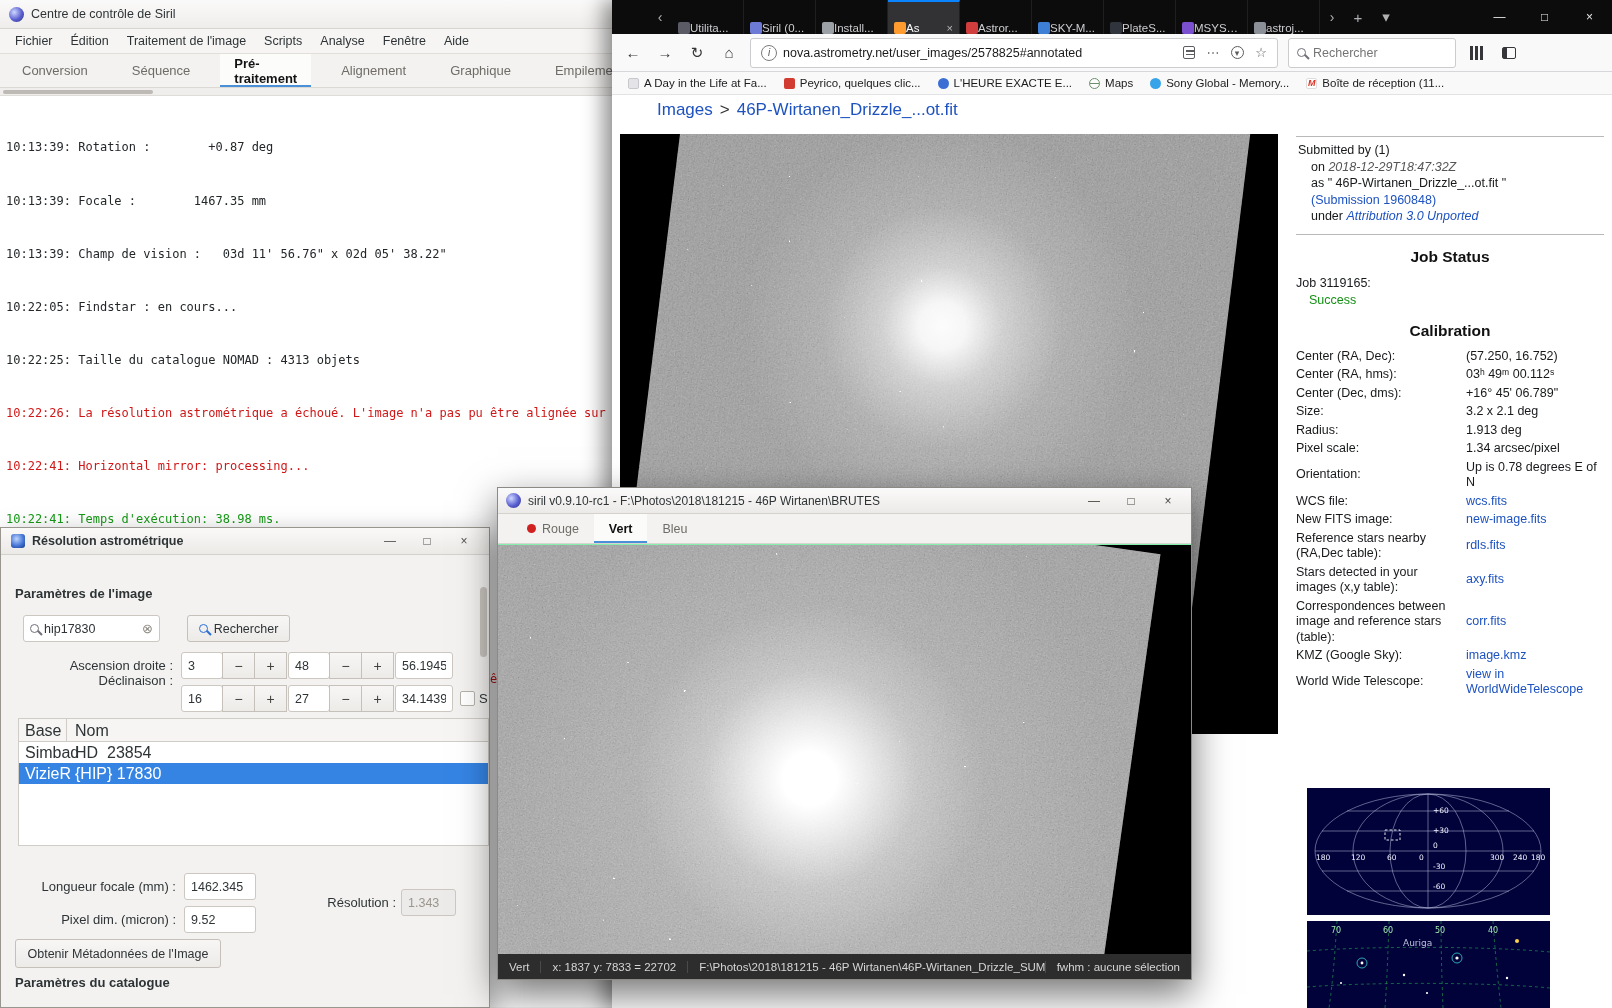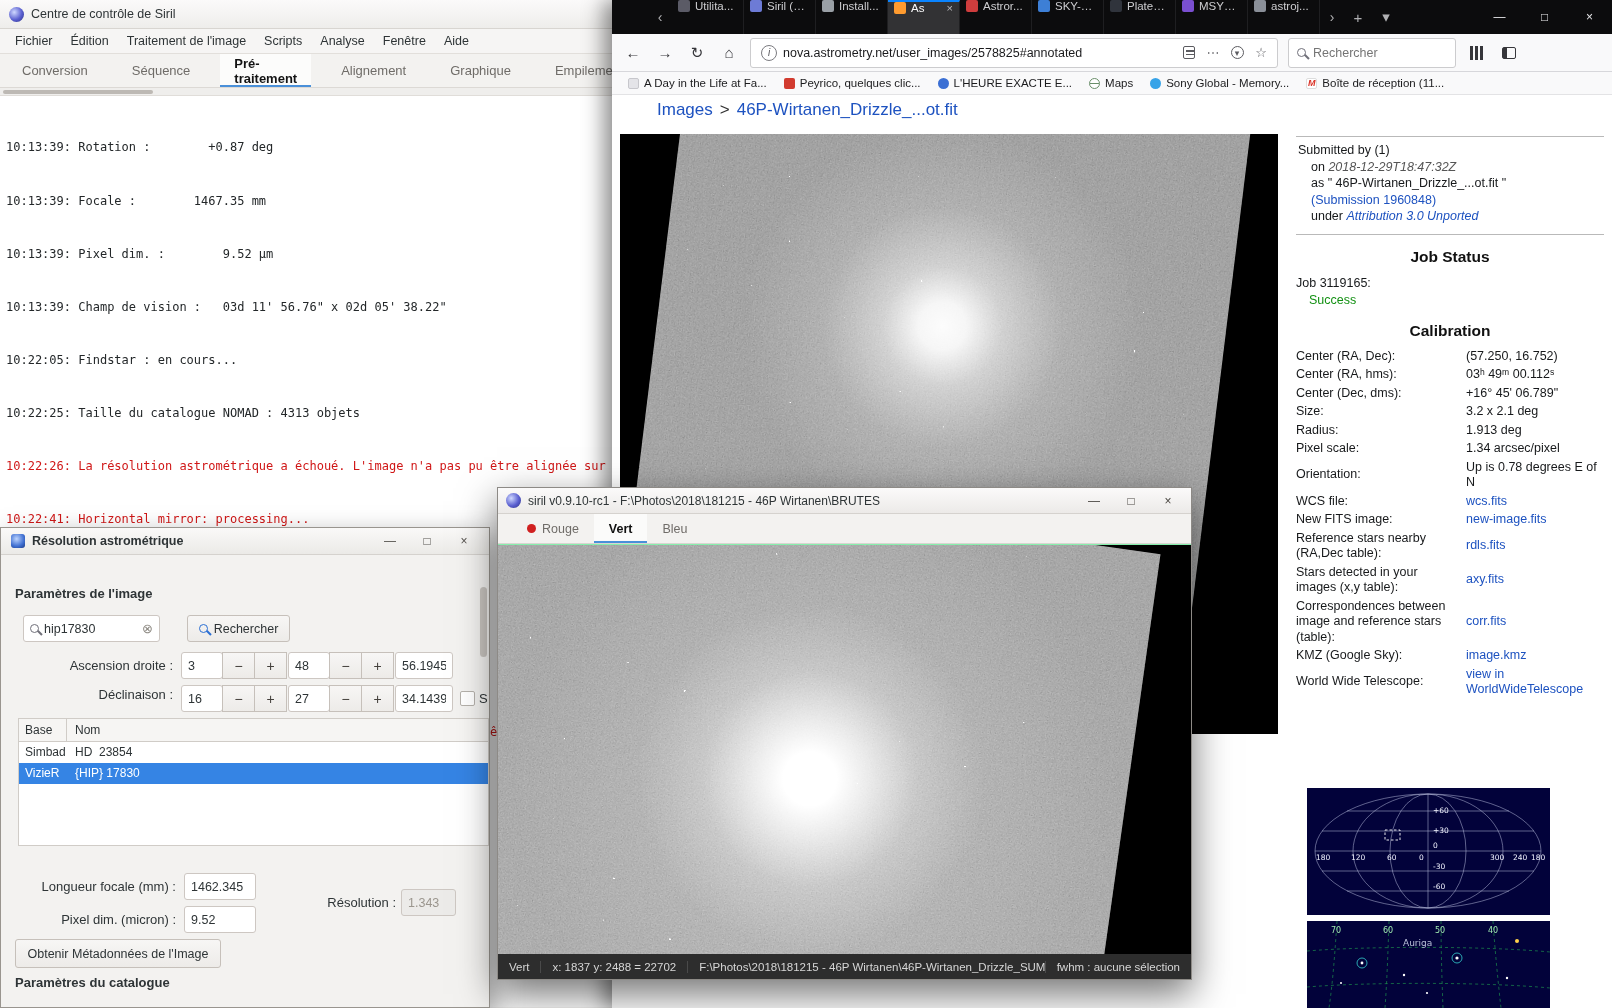--- a/index.html
+++ b/index.html
@@ -36,36 +36,36 @@
 .dl-field:disabled{background:#ecebe9;color:#9b968e}
 .dl-search{position:absolute;left:22px;top:60px;width:137px;height:27px;border:1px solid #cdc7c2;border-radius:3px;background:#fff;display:flex;align-items:center;padding:0 6px;gap:5px;font-size:12.5px;color:#2e3436}
 .dl-search .val{flex:1}
 .clear-g{color:#8a867f;font-size:13px}
 .dl-btn{position:absolute;border:1px solid #c6c0ba;border-radius:3px;background:linear-gradient(#f7f6f5,#edebe8);font-size:12.5px;color:#2e3436;display:flex;align-items:center;justify-content:center;gap:6px;font-family:"Liberation Sans",sans-serif}
 .spinbtn{position:absolute;width:33px;height:27px;border:1px solid #c6c0ba;background:linear-gradient(#f7f6f5,#edebe8);color:#44403c;font-size:14px;display:flex;align-items:center;justify-content:center}
 .mag{width:9px;height:9px;border:1.6px solid #70707a;border-radius:50%;position:relative;flex:0 0 auto}
 .mag::after{content:"";position:absolute;width:6px;height:1.6px;background:#70707a;transform:rotate(45deg);right:-5px;bottom:-2px}
 .mag.blue{border-color:#2b6fd4}.mag.blue::after{background:#2b6fd4}
 .dl-check{position:absolute;left:459px;top:136px;width:15px;height:15px;background:#fff;border:1px solid #b5b1ab;border-radius:2px}
-.dl-table{position:absolute;left:17px;top:163px;width:471px;height:128px;background:#fff;border:1px solid #d0ccc7;font-size:12px;color:#2e3436}
+.dl-table{position:absolute;left:17px;top:163px;width:471px;height:128px;background:#fff;border:1px solid #d0ccc7;font-size:16px;color:#2e3436}
 .dl-thead{display:flex;height:23px;line-height:23px;border-bottom:1px solid #d0ccc7;background:#f6f5f3}
 .dl-thead .c-base{border-right:1px solid #d0ccc7}
 .c-base{width:48px;padding-left:6px}
 .c-nom{flex:1;padding-left:8px;white-space:pre}
 .dl-trow{display:flex;height:21px;line-height:21px}
 .dl-trow.selected{background:#3584e4;color:#fff}
 .dl-vscroll{position:absolute;right:2px;top:32px;width:7px;height:420px}
 .dl-vthumb{width:7px;height:70px;border-radius:4px;background:#c8c4bf}
 
 
 .firefox{left:612px;top:0;width:1000px;height:1008px;background:#fff;box-shadow:-8px 0 20px rgba(0,0,0,.45);z-index:10}
 .ff-tabstrip{height:34px;background:#0c0c0d;display:flex;align-items:stretch}
 .ff-lead{width:36px}
 .ff-edge{width:24px;display:flex;align-items:center;justify-content:center;color:#b1b1b3;font-size:14px}
-.ff-tab{width:72px;display:flex;align-items:flex-start;gap:5px;padding:0 6px;color:#cdcdd0;font-size:11.5px;border-right:1px solid #1f1f21;overflow:hidden;white-space:nowrap}
+.ff-tab{width:72px;display:flex;align-items:flex-end;padding:0 6px;color:#cdcdd0;font-size:11.5px;border-right:1px solid #1f1f21;overflow:hidden;white-space:nowrap}
 .ff-tab.active{background:#323234;color:#f9f9fa;border-top:2px solid #0a84ff}
 .fav{flex:0 0 12px;width:12px;height:12px;border-radius:2px;display:inline-flex;align-items:center;justify-content:center}
 .fav-1{background:#5b5b66}.fav-2{background:#6d7bd6}.fav-3{background:#9aa0a6}.fav-4{background:#ff9b2f}
 .fav-5{background:#cf3d3d}.fav-6{background:#3d7fd6}.fav-7{background:#30343c}.fav-8{background:#7a4fd0}.fav-9{background:#8a8f98}
 .tlabel{overflow:hidden;text-overflow:ellipsis;flex:1}
 .tclose{font-size:11px;color:#b9b9bd}
 .ff-btn{width:28px;display:flex;align-items:center;justify-content:center;color:#b1b1b3;font-size:15px}
 .ff-spacer{flex:1}
 .ff-winbtn{width:45px;display:flex;align-items:center;justify-content:center;color:#e6e6e8;font-size:12px}
 .ff-navbar{height:38px;background:#f9f9fa;border-bottom:1px solid #d7d7db;display:flex;align-items:center;padding:0 6px;gap:2px}
@@ -156,21 +156,20 @@
     <span class="sm-tab">Alignement</span>
     <span class="sm-tab">Graphique</span>
     <span class="sm-tab">Empilement</span>
   </div>
   <div class="sm-hscroll">
       <div class="sm-hthumb"></div>
     </div>
   <div class="sm-log">
     <div class="log-line default">10:13:39: Rotation :        +0.87 deg</div>
     <div class="log-line default">10:13:39: Focale :        1467.35 mm</div>
-    <div class="log-line default">10:13:39: Pixel dim. :        9.52 µm</div>
     <div class="log-line default">10:13:39: Champ de vision :   03d 11' 56.76" x 02d 05' 38.22"</div>
     <div class="log-line default">10:22:05: Findstar : en cours...</div>
     <div class="log-line default">10:22:25: Taille du catalogue NOMAD : 4313 objets</div>
     <div class="log-line red">10:22:26: La résolution astrométrique a échoué. L'image n'a pas pu être alignée sur les</div>
     <div class="log-line red">10:22:41: Horizontal mirror: processing...</div>
     <div class="log-line green">10:22:41: Temps d'exécution: 38.98 ms.</div>
     <div class="log-line default">10:23:03: Findstar : en cours...</div>
     <div class="log-line default">10:23:24: Taille du catalogue NOMAD : 4313 objets</div>
     <div class="log-line red">10:23:25: La résolution astrométrique a échoué. L'image n'a pas pu être alignée sur les</div>
     <div class="log-line default">10:23:32: Findstar : en cours...</div>
@@ -209,21 +208,21 @@
 
     <span class="dl-label r" style="left:0;top:97px;width:172px">Ascension droite :</span>
     <input class="dl-field" style="left: 180px; top: 97px; width: 42px;" value="3">
     <button class="spinbtn" style="left:221px;top:97px">−</button>
     <button class="spinbtn" style="left:253px;top:97px">+</button>
     <input class="dl-field" style="left: 287px; top: 97px; width: 42px;" value="48">
     <button class="spinbtn" style="left:328px;top:97px">−</button>
     <button class="spinbtn" style="left:360px;top:97px">+</button>
     <input class="dl-field" style="left: 394px; top: 97px; width: 58px;" value="56.1945">
 
-    <span class="dl-label r" style="left:0;top:126px;width:172px">Déclinaison :</span>
+    <span class="dl-label r" style="left:0;top:112px;width:172px">Déclinaison :</span>
     <input class="dl-field" style="left: 180px; top: 130px; width: 42px;" value="16">
     <button class="spinbtn" style="left:221px;top:130px">−</button>
     <button class="spinbtn" style="left:253px;top:130px">+</button>
     <input class="dl-field" style="left: 287px; top: 130px; width: 42px;" value="27">
     <button class="spinbtn" style="left:328px;top:130px">−</button>
     <button class="spinbtn" style="left:360px;top:130px">+</button>
     <input class="dl-field" style="left: 394px; top: 130px; width: 58px;" value="34.1439">
     <span class="dl-check"></span>
     <span class="dl-label" style="left:478px;top:130px">S</span>
 
@@ -561,17 +560,17 @@
           </filter>
         </defs>
         <rect width="100%" height="100%" filter="url(#gB)"></rect>
         <rect width="100%" height="100%" filter="url(#sB)"></rect>
       </svg>
     </div>
     <div class="glow b"></div>
   </div>
   <div class="iw-status">
     <span class="seg">Vert</span>
-    <span class="seg">x: 1837 y: 2488 = 22702</span>
+    <span class="seg">x: 1837 y: 7833 = 22702</span>
     <span class="seg grow">F:\Photos\2018\181215 - 46P Wirtanen\46P-Wirtanen_Drizzle_SUM-S</span>
     <span class="seg last">fwhm : aucune sélection</span>
   </div>
 </div>
 
 </body></html>

